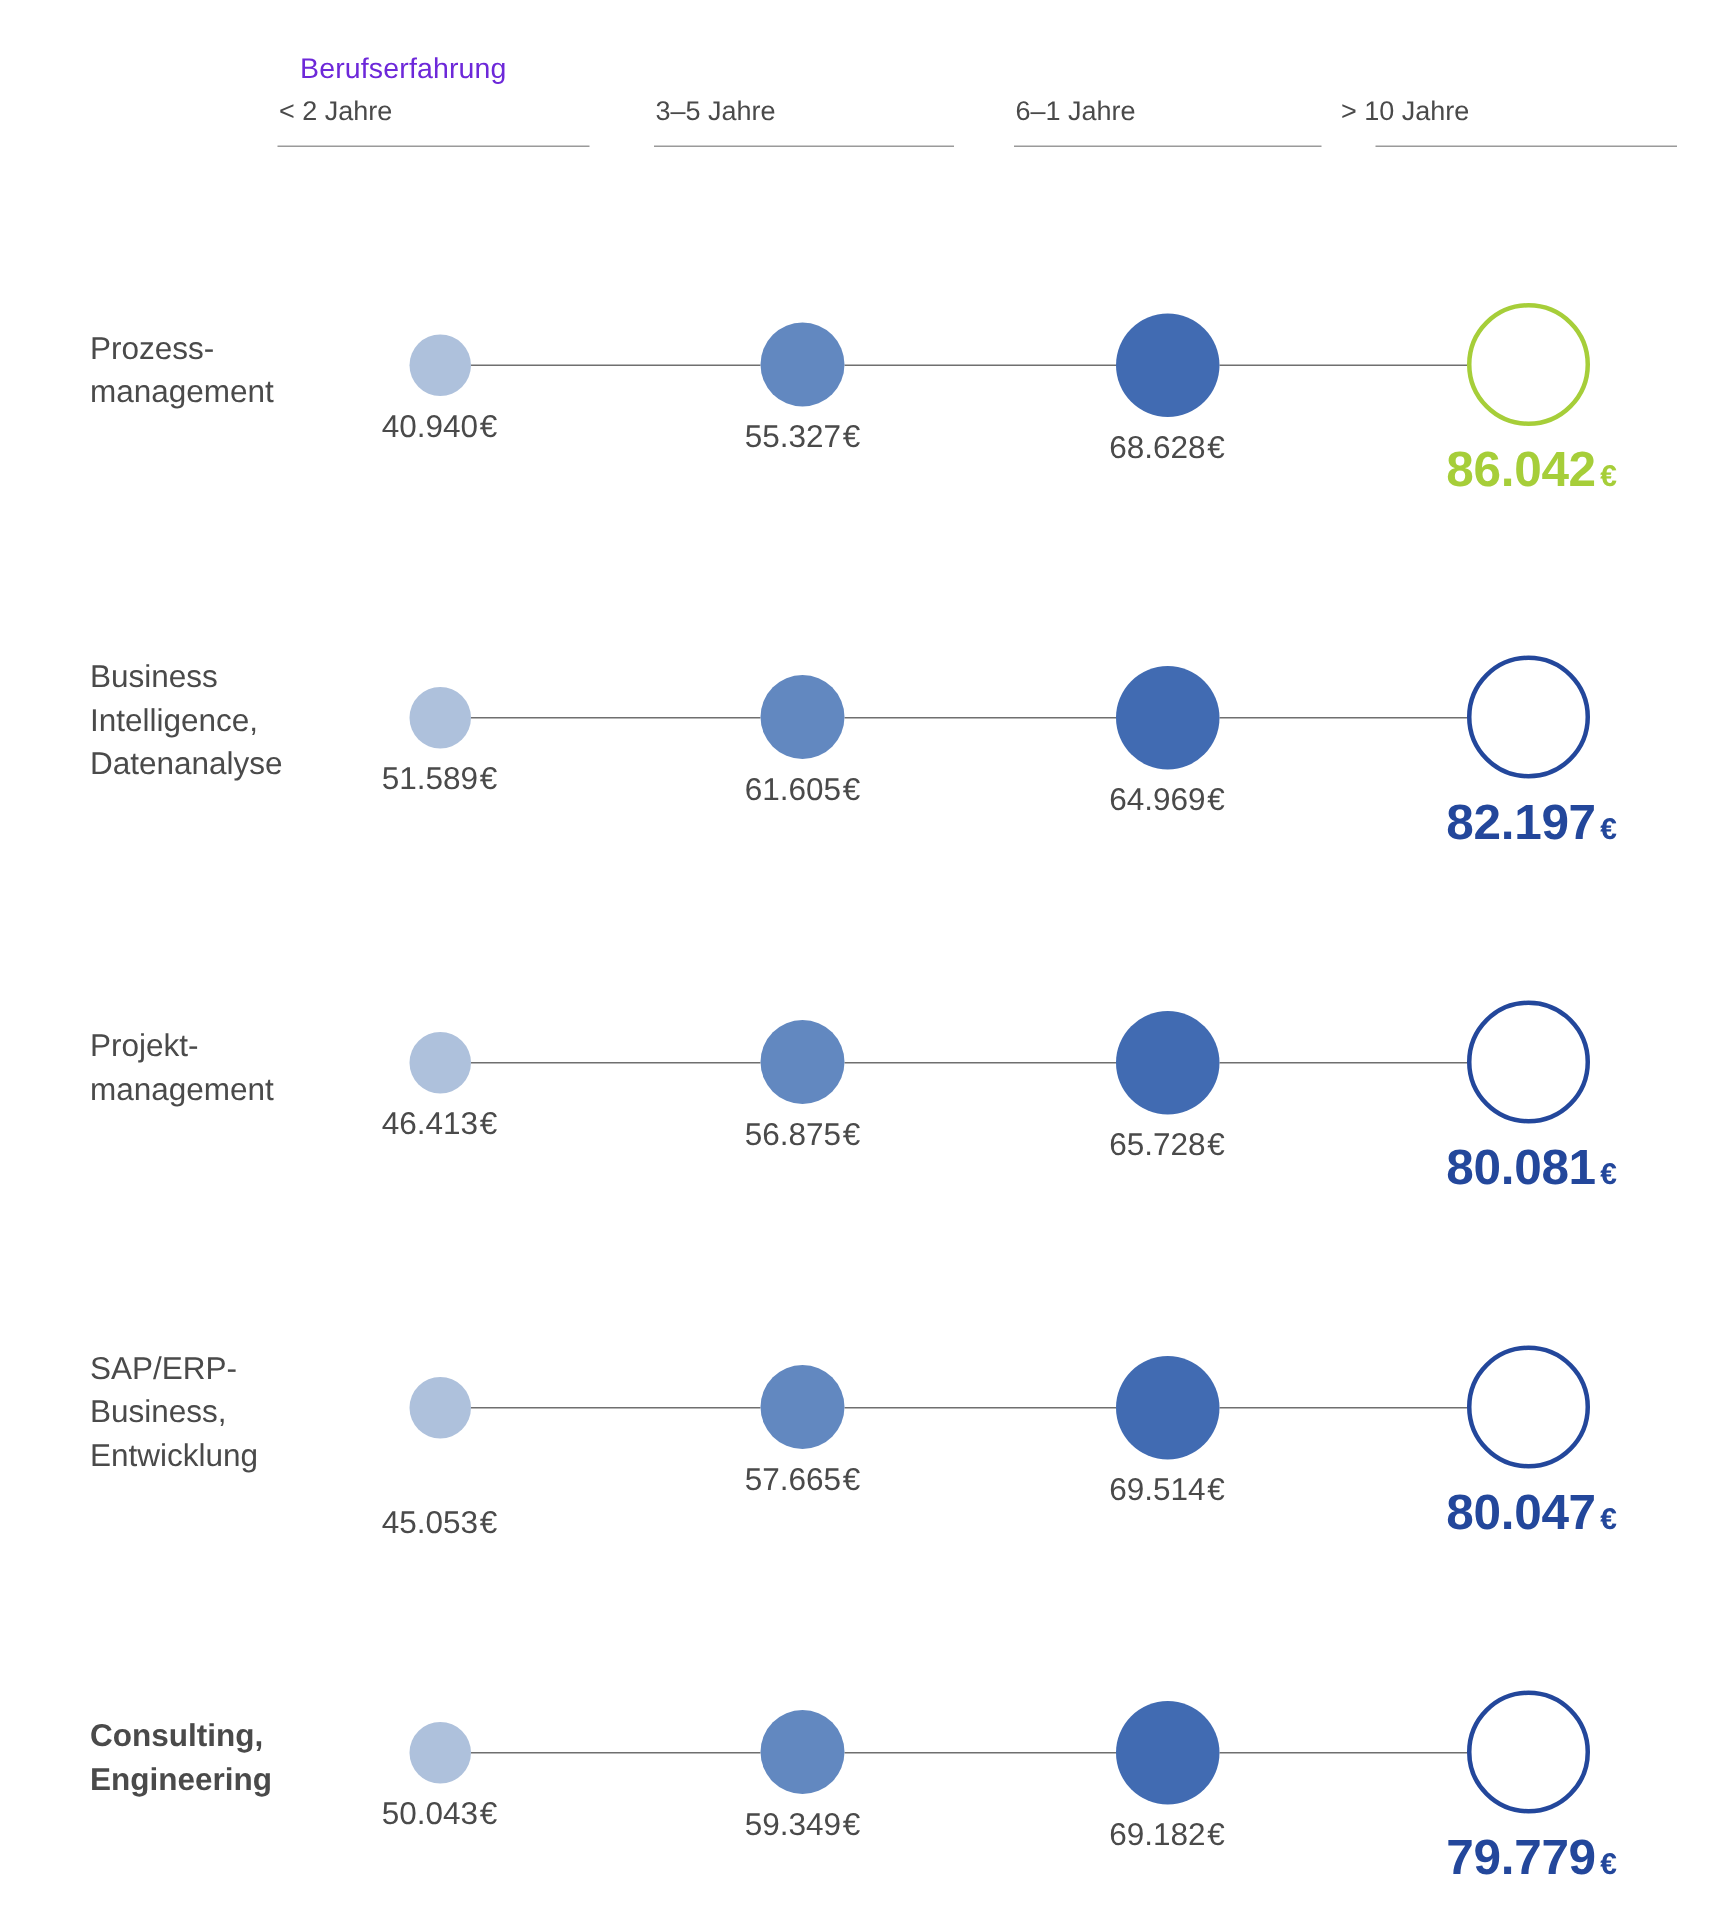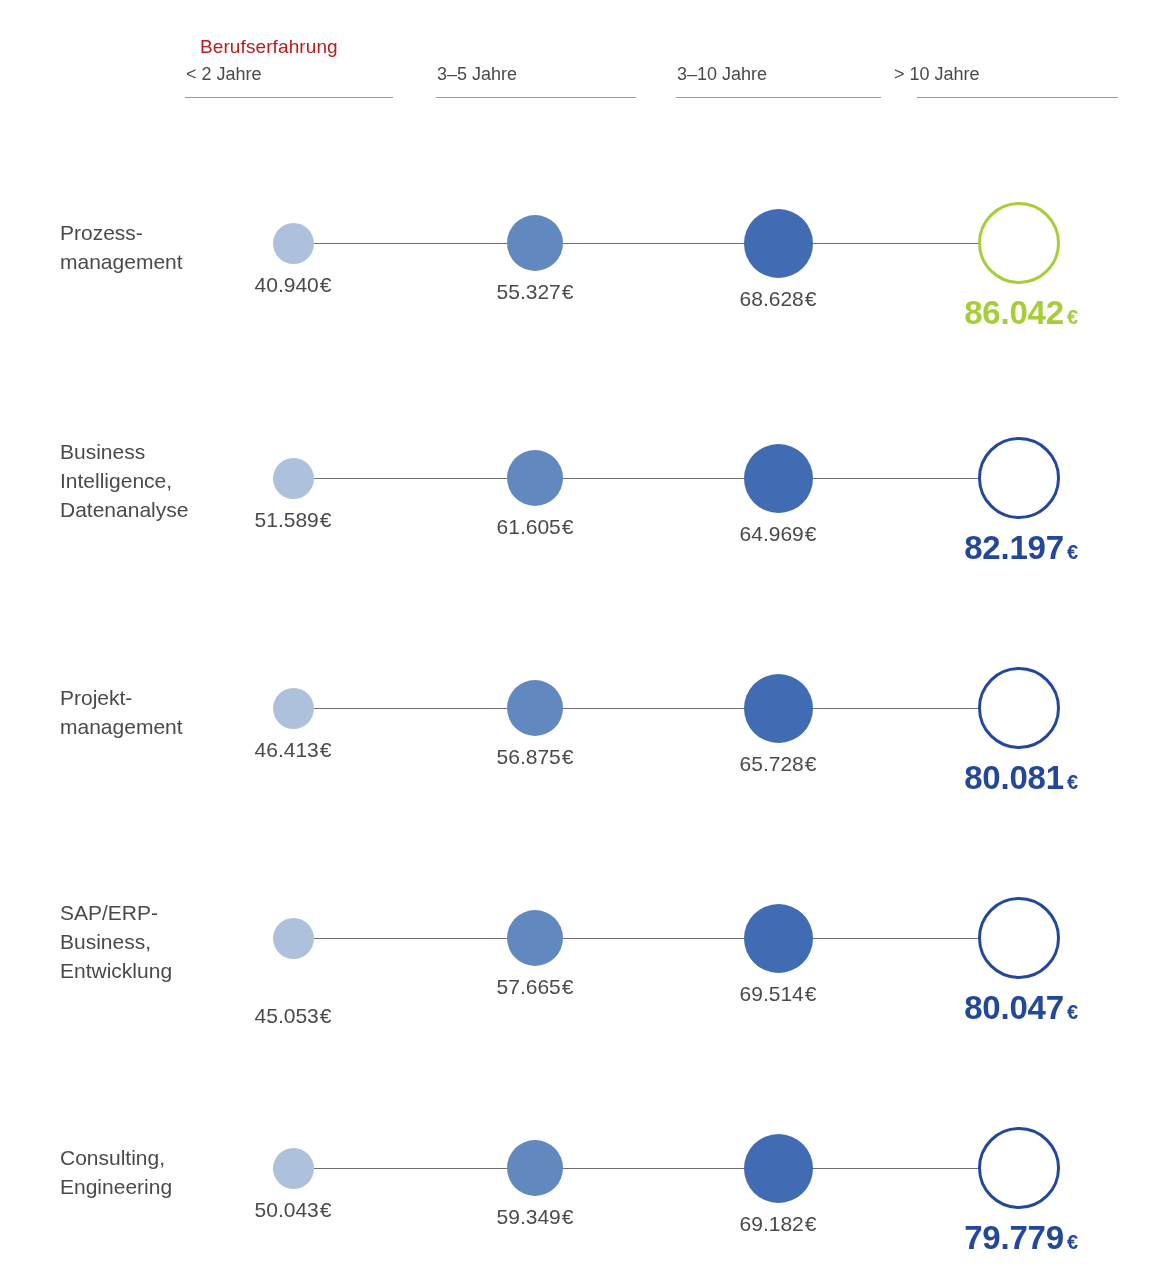--- a/index.html
+++ b/index.html
@@ -20,21 +20,21 @@
     width: 1154px;
     height: 1282px;
   }
 
   
   .header-caption {
     position: absolute;
     left: 200px;
     top: 36px;
     font-size: 19px;
-    color: #b91c1c;
+    color: #6d28d9;
     letter-spacing: 0.1px;
     white-space: nowrap;
   }
   .col-head {
     position: absolute;
     top: 64px;
     font-size: 18px;
     color: #4a4a4a;
     white-space: nowrap;
   }
@@ -99,21 +99,21 @@
 
 <div id="chart">
 
   <div class="header-caption">Berufserfahrung</div>
 
   <div id="header-cols">
       <div class="col-head" style="left: 186px;">&lt; 2 Jahre</div>
       <div class="col-rule" style="left: 185px; width: 208px;"></div>
       <div class="col-head" style="left: 437px;">3–5 Jahre</div>
       <div class="col-rule" style="left: 436px; width: 200px;"></div>
-      <div class="col-head" style="left: 677px;">3–10 Jahre</div>
+      <div class="col-head" style="left: 677px;">6–1 Jahre</div>
       <div class="col-rule" style="left: 676px; width: 205px;"></div>
       <div class="col-head" style="left: 894px;">&gt; 10 Jahre</div>
       <div class="col-rule" style="left: 917px; width: 201px;"></div>
     </div>
 
   <div id="rows">
       <div class="row" style="top: 0px;">
         <div class="row-label" style="top: 218px;">Prozess-
 management</div>
         <div class="connector" style="left: 313.5px; width: 193.5px; top: 243px;"></div>
@@ -169,21 +169,21 @@
         <div class="node filled" style="width: 41px; height: 41px; left: 272.5px; top: 917.5px; background: rgb(174, 193, 220);"></div>
         <div class="val" style="width: 200px; left: 193px; top: 967.5px; margin-top: 36px;"><span>45.053</span><span class="cur">€</span></div>
         <div class="node filled" style="width: 56px; height: 56px; left: 507px; top: 910px; background: rgb(98, 136, 192);"></div>
         <div class="val" style="width: 200px; left: 435px; top: 975px;"><span>57.665</span><span class="cur">€</span></div>
         <div class="node filled" style="width: 69px; height: 69px; left: 743.5px; top: 903.5px; background: rgb(65, 107, 178);"></div>
         <div class="val" style="width: 200px; left: 678px; top: 981.5px;"><span>69.514</span><span class="cur">€</span></div>
         <div class="node outline" style="width: 82px; height: 82px; left: 978px; top: 897px; border: 3px solid rgb(35, 71, 155);"></div>
         <div class="val big" style="color: rgb(35, 71, 155); width: 300px; left: 871px; top: 989px;"><span>80.047</span><span class="cur">€</span></div>
       </div>
       <div class="row" style="top: 0px;">
-        <div class="row-label" style="top: 1143px;">Consulting,
+        <div class="row-label" style="top: 1143px; font-weight: bold;">Consulting,
 Engineering</div>
         <div class="connector" style="left: 313.5px; width: 193.5px; top: 1168px;"></div>
         <div class="connector" style="left: 563px; width: 180.5px; top: 1168px;"></div>
         <div class="connector" style="left: 812.5px; width: 165.5px; top: 1168px;"></div>
         <div class="node filled" style="width: 41px; height: 41px; left: 272.5px; top: 1147.5px; background: rgb(174, 193, 220);"></div>
         <div class="val" style="width: 200px; left: 193px; top: 1197.5px;"><span>50.043</span><span class="cur">€</span></div>
         <div class="node filled" style="width: 56px; height: 56px; left: 507px; top: 1140px; background: rgb(98, 136, 192);"></div>
         <div class="val" style="width: 200px; left: 435px; top: 1205px;"><span>59.349</span><span class="cur">€</span></div>
         <div class="node filled" style="width: 69px; height: 69px; left: 743.5px; top: 1133.5px; background: rgb(65, 107, 178);"></div>
         <div class="val" style="width: 200px; left: 678px; top: 1211.5px;"><span>69.182</span><span class="cur">€</span></div>

